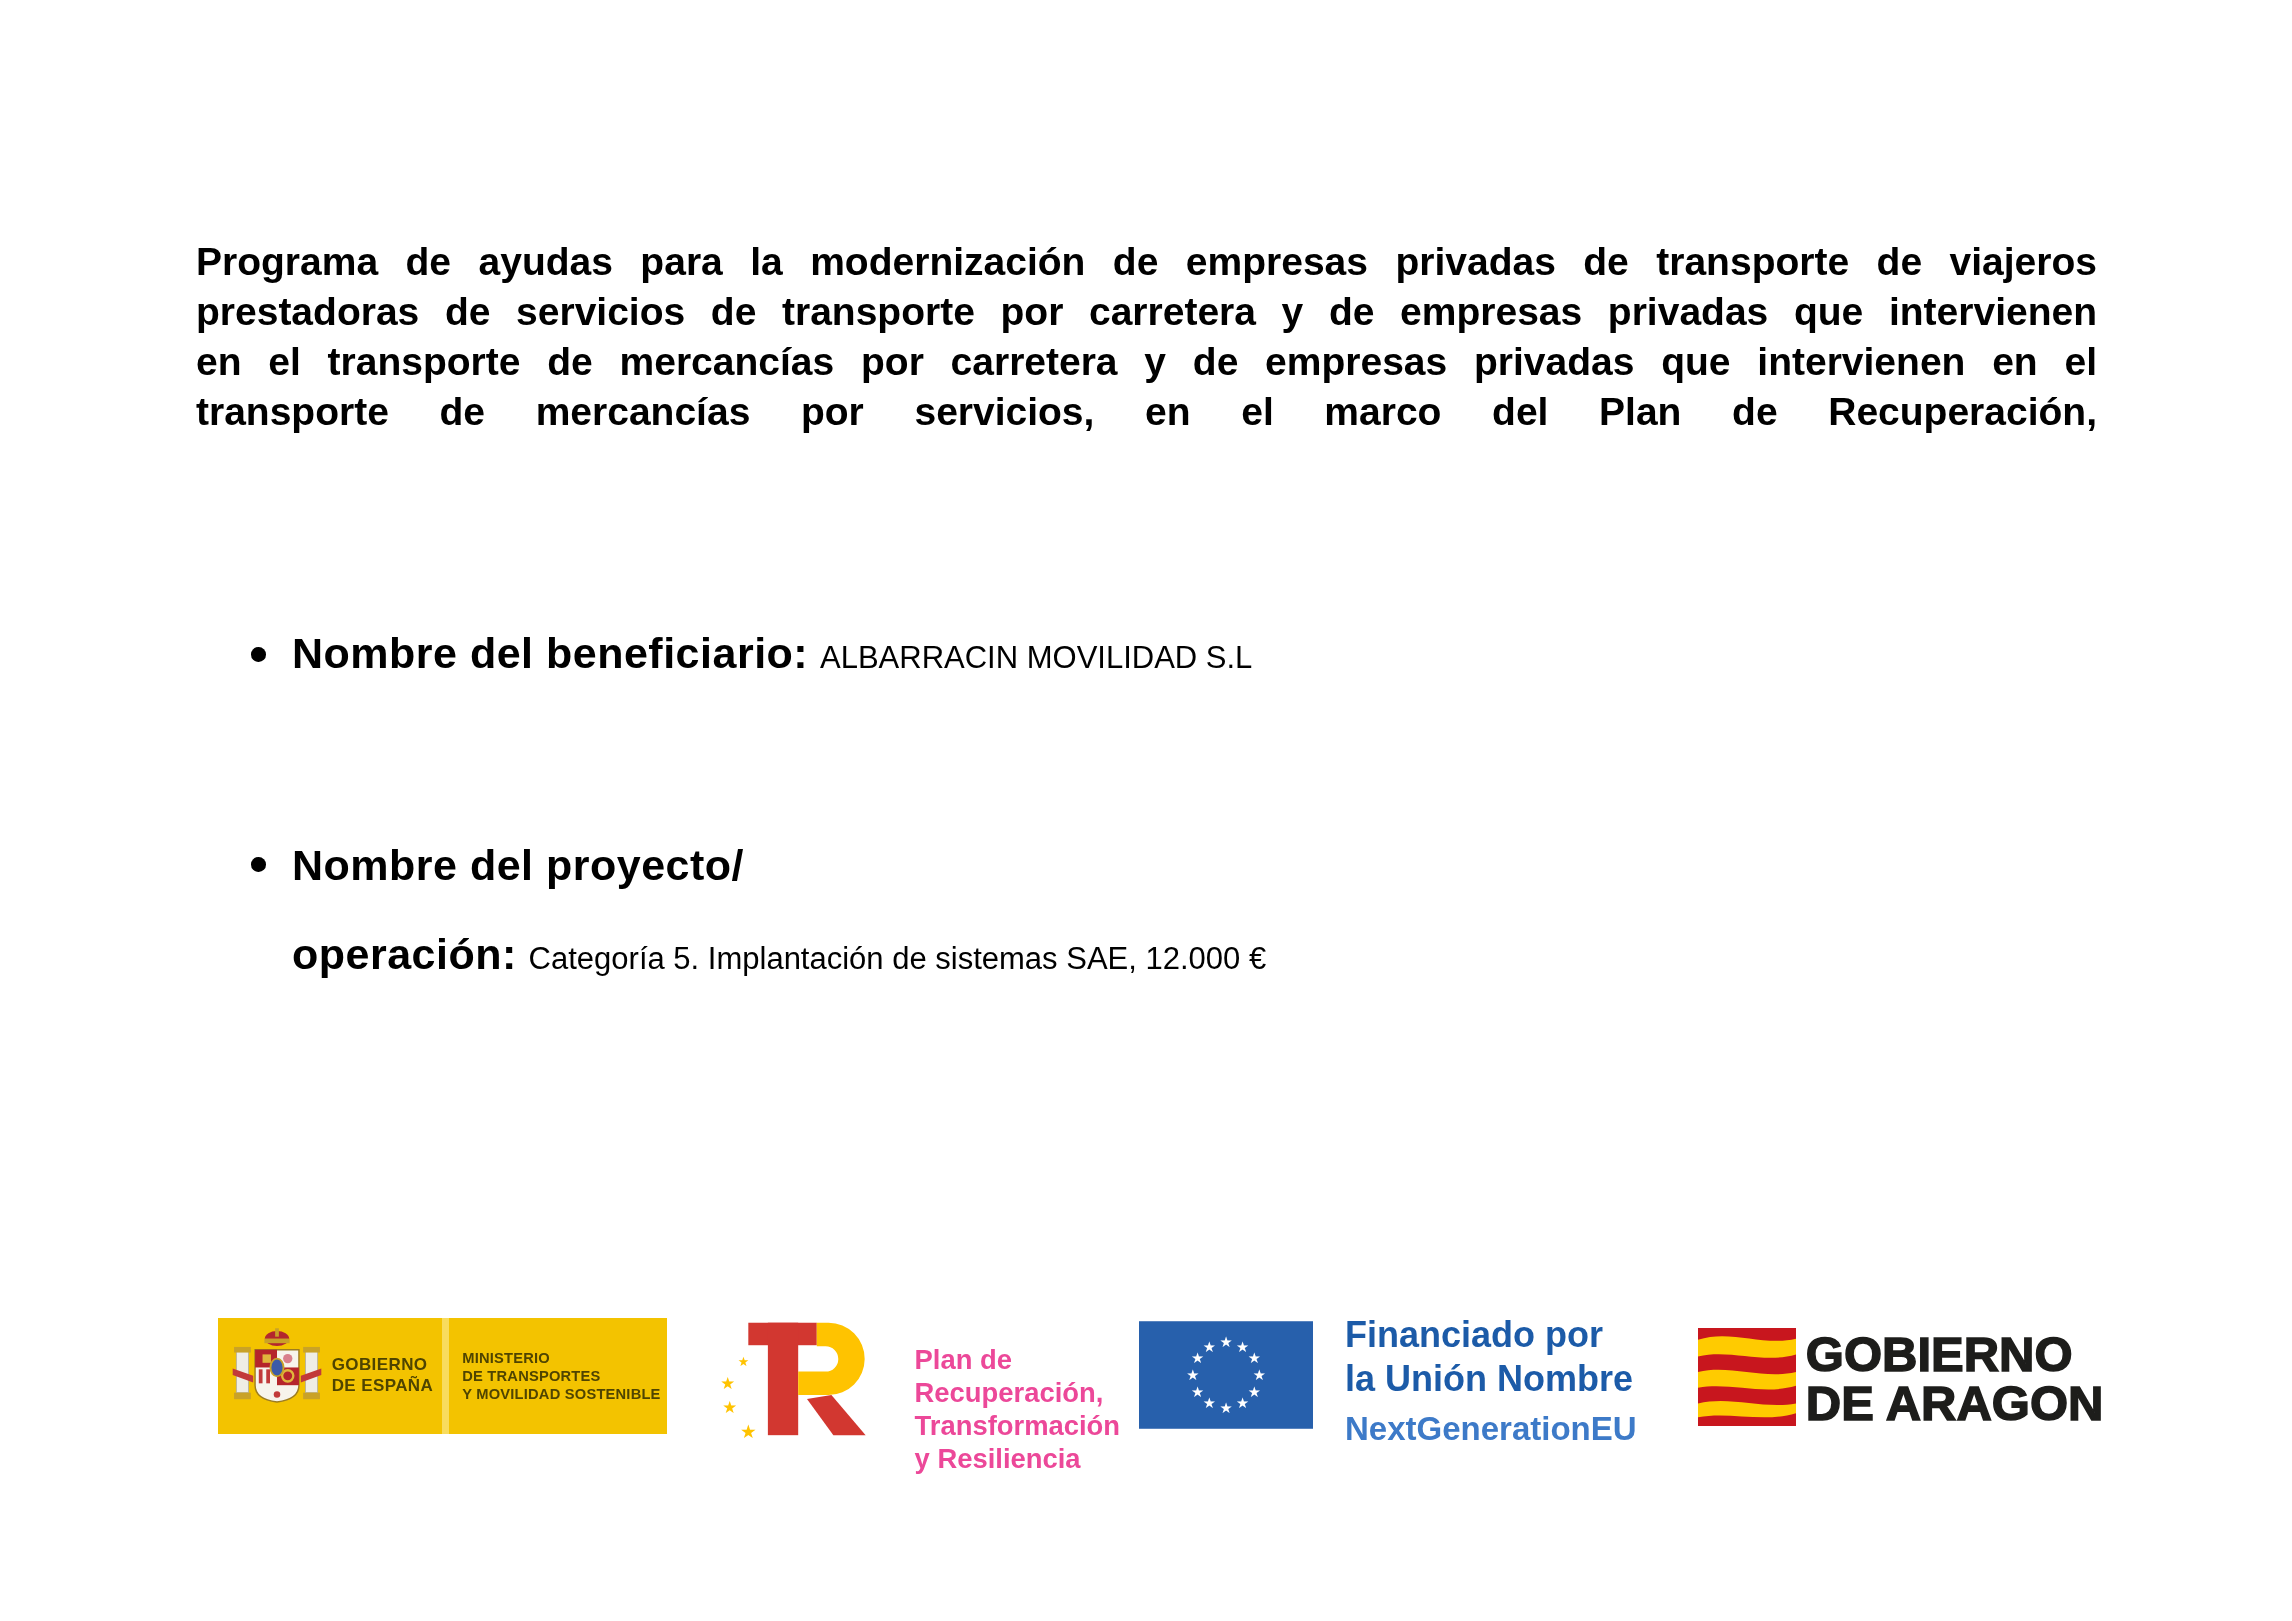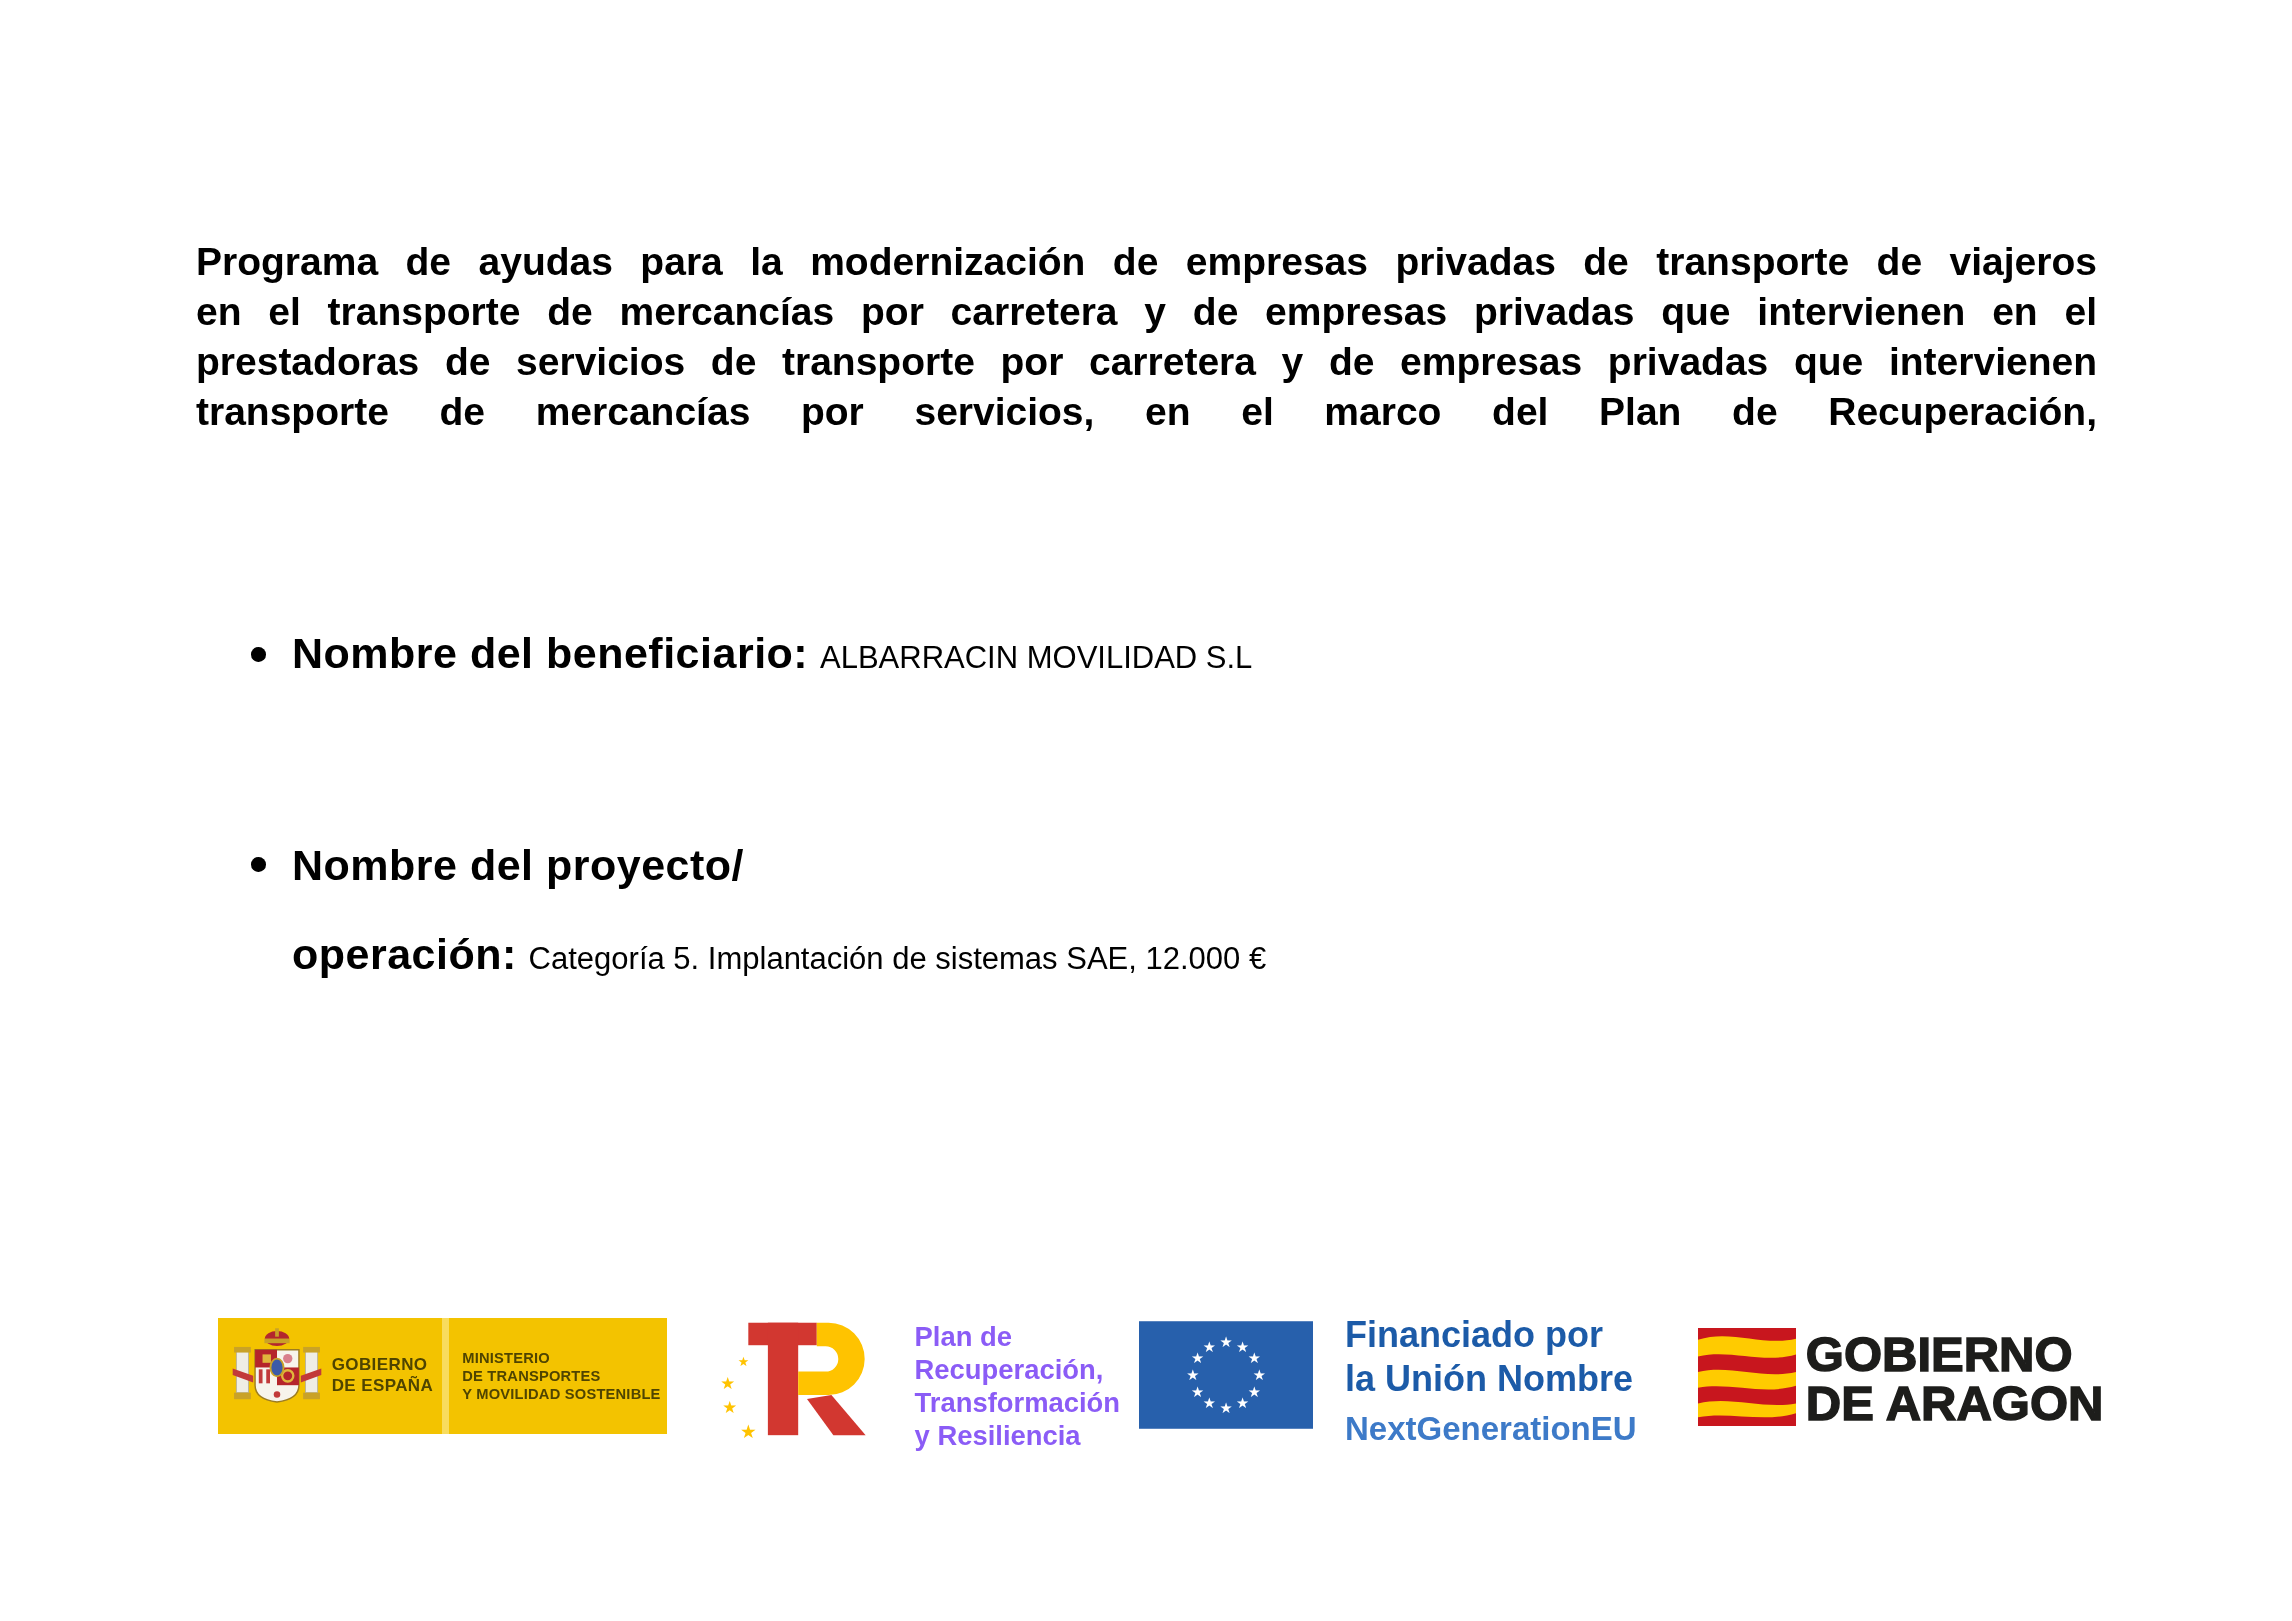--- a/index.html
+++ b/index.html
@@ -98,24 +98,24 @@
     letter-spacing: 0.2px;
   }
 
   .logo-prtr {
     position: absolute;
     left: 716px; top: 1311px;
     display: flex;
   }
   .prtr-text {
     margin-left: 17.6px;
-    margin-top: 9px;
+    margin-top: 32px;
     font-size: 27.4px;
     font-weight: bold;
-    color: #8b5cf6;
+    color: #ec4899;
     line-height: 33px;
   }
 
   .logo-eu {
     position: absolute;
     left: 1139px; top: 1321px;
     display: flex;
   }
   .eu-text { margin-left: 32px; margin-top: -7.8px; }
   .eu-bold {
@@ -148,22 +148,22 @@
     white-space: nowrap;
   }
 </style>
 </head>
 <body>
 
 <div class="page">
 
   <div class="title-block">
     <div class="title-line">Programa de ayudas para la modernización de empresas privadas de transporte de viajeros</div>
+    <div class="title-line">prestadoras de servicios de transporte por carretera y de empresas privadas que intervienen</div>
     <div class="title-line">en el transporte de mercancías por carretera y de empresas privadas que intervienen en el</div>
-    <div class="title-line">prestadoras de servicios de transporte por carretera y de empresas privadas que intervienen</div>
     <div class="title-line">transporte de mercancías por servicios, en el marco del Plan de Recuperación,</div>
   </div>
 
   <span class="bullet-dot dot-1"></span>
   <div class="bullet-1">
     <span class="b-label">Nombre del beneficiario:</span><span class="b-value">ALBARRACIN MOVILIDAD S.L</span>
   </div>
 
   <span class="bullet-dot dot-2"></span>
   <div class="bullet-2">

